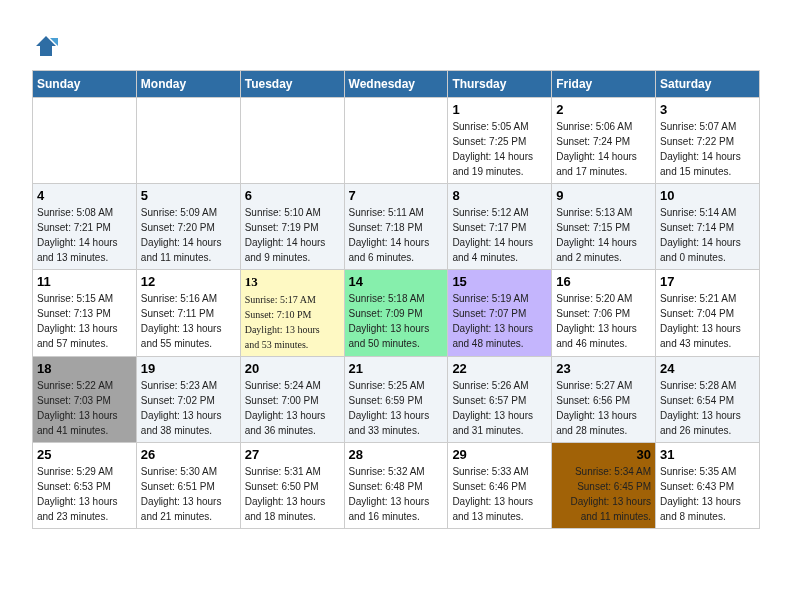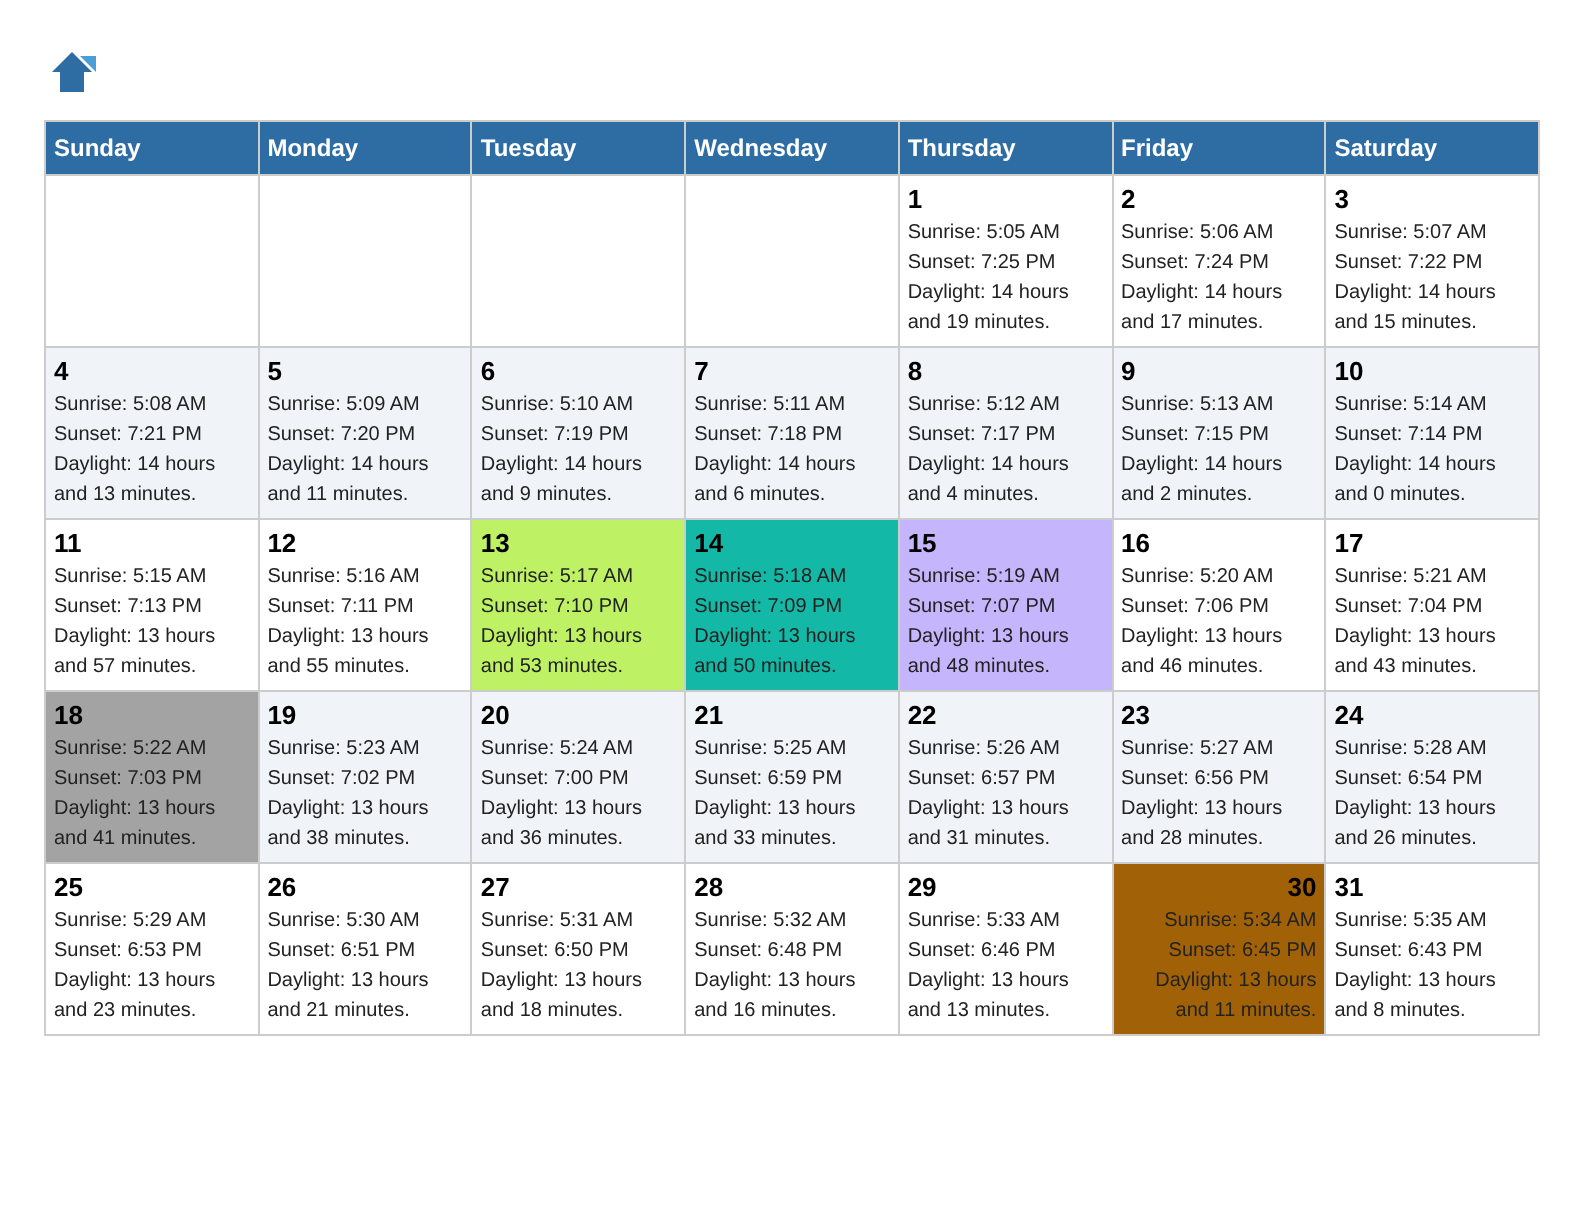--- a/index.html
+++ b/index.html
@@ -1,17 +1,17 @@
 <!DOCTYPE html>
 <html><head>
   <meta charset="utf-8">
   <style>
     * { box-sizing: border-box; margin: 0; padding: 0; }
     body { font-family: Arial, sans-serif; background: #fff; width: 792px; min-height: 612px; }
-    .page { width: 792px; padding: 22px; }
+    .page { width: 792px; padding: 32px; }
     .header { display: flex; justify-content: space-between; align-items: flex-start; margin-bottom: 10px; }
     .logo { display: flex; align-items: center; }
     .logo-text { font-size: 18px; font-weight: bold; color: #1a3a5c; line-height: 1.2; }
     .logo-text span { color: #4a9fd4; }
     .logo-icon { width: 28px; height: 28px; margin-right: 4px; }
     .title-block { text-align: right; }
     .title-block h1 { font-size: 36px; font-weight: bold; color: #222; }
     .title-block h2 { font-size: 18px; color: #444; font-weight: normal; }
     table { width: 100%; border-collapse: collapse; font-size: 11px; }
     th { background-color: #2e6da4; color: #fff; padding: 6px 4px; text-align: left; font-size: 12px; border: 1px solid #ccc; }
@@ -111,25 +111,25 @@
         </tr>
         <tr>
           <td style="background-color: rgb(255, 255, 255);">
             <div class="day-num">11</div>
             <div class="day-info">Sunrise: 5:15 AM<br>Sunset: 7:13 PM<br>Daylight: 13 hours<br>and 57 minutes.</div>
           </td>
           <td style="background-color: rgb(255, 255, 255);">
             <div class="day-num">12</div>
             <div class="day-info">Sunrise: 5:16 AM<br>Sunset: 7:11 PM<br>Daylight: 13 hours<br>and 55 minutes.</div>
           </td>
-          <td style="background-color: #bef264;">
+          <td style="background-color: #fef9c3; font-family: Liberation Serif, serif;">
             <div class="day-num">13</div>
             <div class="day-info">Sunrise: 5:17 AM<br>Sunset: 7:10 PM<br>Daylight: 13 hours<br>and 53 minutes.</div>
           </td>
-          <td style="background-color: #14b8a6;">
+          <td style="background-color: #86efac;">
             <div class="day-num">14</div>
             <div class="day-info">Sunrise: 5:18 AM<br>Sunset: 7:09 PM<br>Daylight: 13 hours<br>and 50 minutes.</div>
           </td>
           <td style="background-color: #c4b5fd;">
             <div class="day-num">15</div>
             <div class="day-info">Sunrise: 5:19 AM<br>Sunset: 7:07 PM<br>Daylight: 13 hours<br>and 48 minutes.</div>
           </td>
           <td style="background-color: rgb(255, 255, 255);">
             <div class="day-num">16</div>
             <div class="day-info">Sunrise: 5:20 AM<br>Sunset: 7:06 PM<br>Daylight: 13 hours<br>and 46 minutes.</div>

